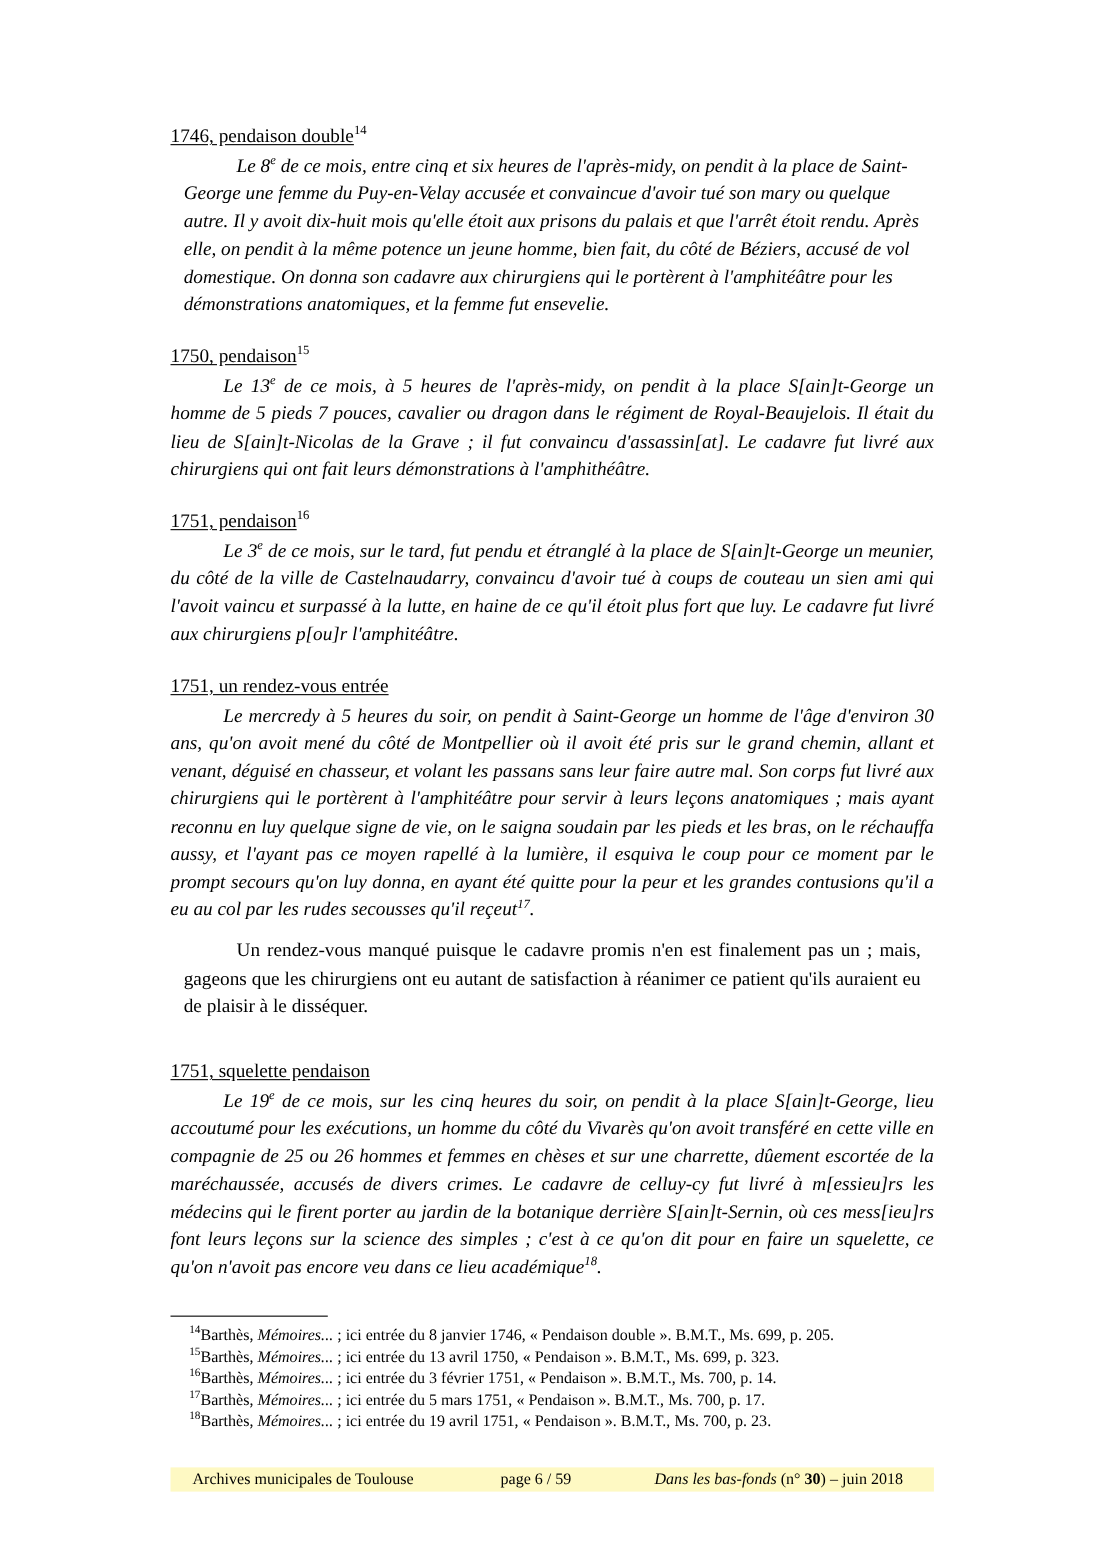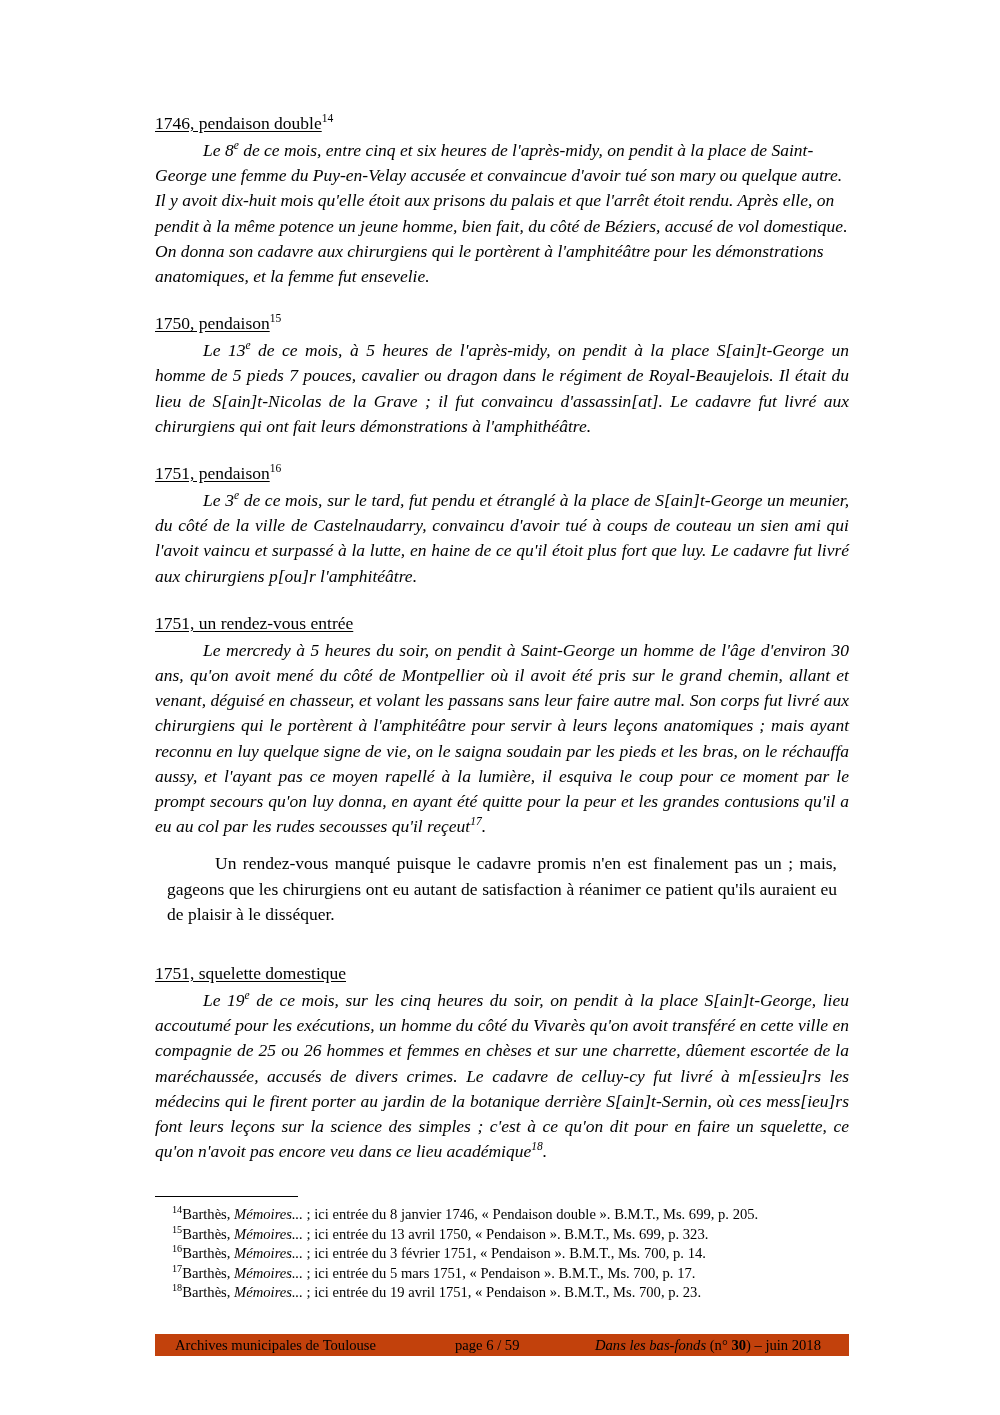--- a/index.html
+++ b/index.html
@@ -61,20 +61,21 @@
     font-style: italic;
     line-height: 25.2px;
     text-align: justify;
     text-justify: inter-word;
     text-indent: 48px;
     margin: 0;
     padding: 0;
   }
   .body-par.ragged {
     text-align: left;
+    margin-left: 12px;
   }
 
   .body-par-roman {
     font-size: 17.5px;
     font-style: normal;
     line-height: 25.2px;
     text-align: justify;
     text-indent: 48px;
     margin: 12px;
     padding: 0;
@@ -110,21 +111,21 @@
   }
   .fn .it { font-style: italic; }
 
   
   .footer {
     position: absolute;
     left: 155px;
     top: 1334px;
     width: 694px;
     height: 22px;
-    background: #c2410c;
+    background: #fef9c3;
     font-size: 14.6px;
     line-height: 22px;
     white-space: nowrap;
   }
   .footer .f-left {
     position: absolute;
     left: 20px; top: 0;
   }
   .footer .f-center {
     position: absolute;
@@ -167,21 +168,21 @@
 
     <div class="section">
       <div class="heading"><span class="htext">1751, un rendez-vous entrée</span></div>
       <p class="body-par"><span>Le mercredy à 5 heures du soir, on pendit à Saint-George un homme de l'âge d'environ 30 ans, qu'on avoit mené du côté de Montpellier où il avoit été pris sur le grand chemin, allant et venant, déguisé en chasseur, et volant les passans sans leur faire autre mal. Son corps fut livré aux chirurgiens qui le portèrent à l'amphitéâtre pour servir à leurs leçons anatomiques ; mais ayant reconnu en luy quelque signe de vie, on le saigna soudain par les pieds et les bras, on le réchauffa aussy, et l'ayant pas ce moyen rapellé à la lumière, il esquiva le coup pour ce moment par le prompt secours qu'on luy donna, en ayant été quitte pour la peur et les grandes contusions qu'il a eu au col par les rudes secousses qu'il reçeut</span><sup>17</sup><span>.</span></p>
       <p class="body-par-roman">Un rendez-vous manqué puisque le cadavre promis n'en est finalement pas un ; mais, gageons que les chirurgiens ont eu autant de satisfaction à réanimer ce patient qu'ils auraient eu de plaisir à le disséquer.</p>
     </div>
 
     <div class="gap-after-block"></div>
 
     <div class="section">
-      <div class="heading"><span class="htext">1751, squelette domestique</span></div>
+      <div class="heading"><span class="htext">1751, squelette pendaison</span></div>
       <p class="body-par"><span>Le 19<span style="font-size:0.66em;vertical-align:super;line-height:0;">e</span> de ce mois, sur les cinq heures du soir, on pendit à la place S[ain]t-George, lieu accoutumé pour les exécutions, un homme du côté du Vivarès qu'on avoit transféré en cette ville en compagnie de 25 ou 26 hommes et femmes en chèses et sur une charrette, dûement escortée de la maréchaussée, accusés de divers crimes. Le cadavre de celluy-cy fut livré à m[essieu]rs les médecins qui le firent porter au jardin de la botanique derrière S[ain]t-Sernin, où ces mess[ieu]rs font leurs leçons sur la science des simples ; c'est à ce qu'on dit pour en faire un squelette, ce qu'on n'avoit pas encore veu dans ce lieu académique</span><sup>18</sup><span>.</span></p>
     </div>
 
   </div>
 
   <div class="footnotes">
     <div class="fn-rule"></div>
 
     <p class="fn"><sup>14</sup><span>Barthès, </span><span class="it">Mémoires...</span><span> ; ici entrée du 8 janvier 1746, « Pendaison double ». B.M.T., Ms. 699, p. 205.</span></p>
 

